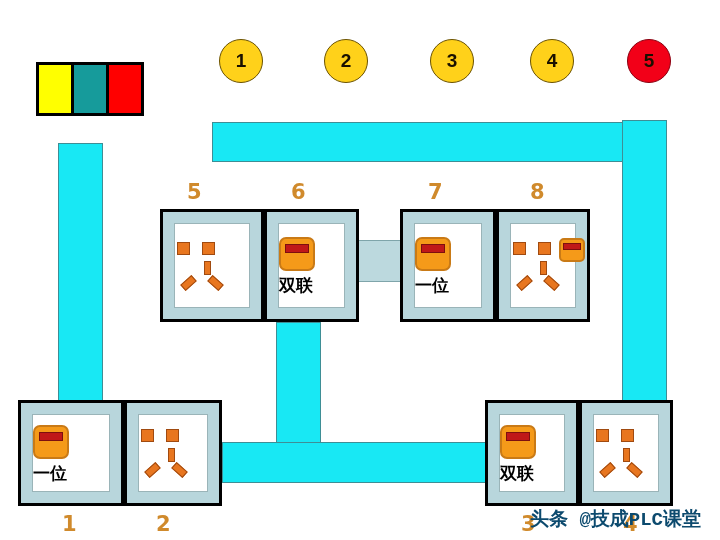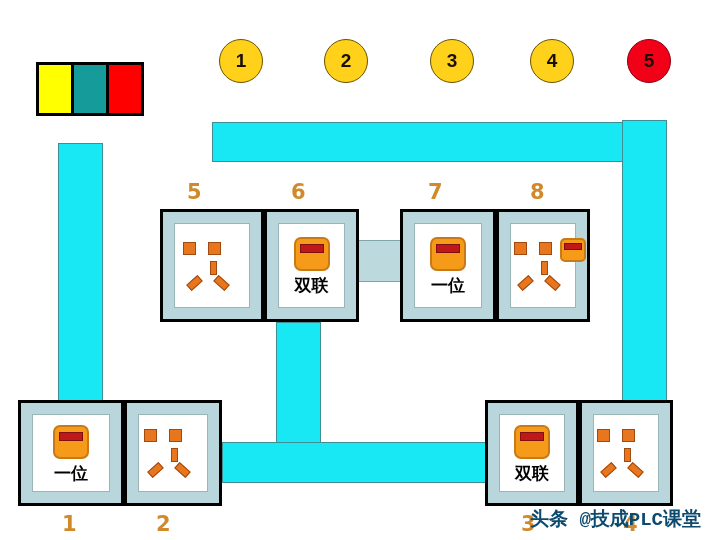--- a/index.html
+++ b/index.html
@@ -54,21 +54,21 @@
     background:#b8d6dc;
     border:3px solid #000;
     box-sizing:border-box;
     display:flex;align-items:center;justify-content:center;
   }
   .panel{
     background:#ffffff;
     border:1px solid #9ab4b8;
     box-sizing:border-box;
     display:flex;flex-direction:column;
-    align-items:center;justify-content:center;
+    justify-content:center;
     width:100%;height:100%;
   }
   .panel.inset{width:calc(100% - 22px);height:calc(100% - 22px);}
 
   
   .switch{
     position:relative;
     width:36px;height:34px;
     background:#f59a19;
     border:2px solid #c97a16;

